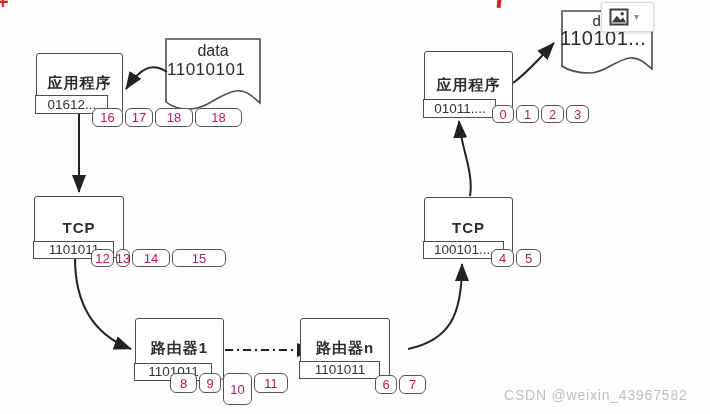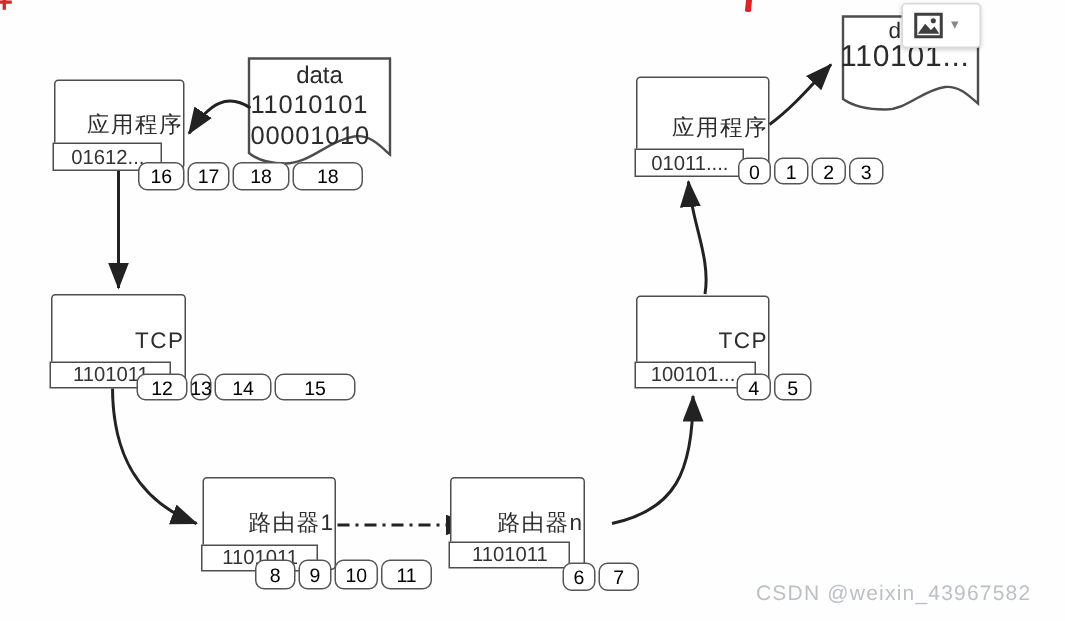--- a/index.html
+++ b/index.html
@@ -2,29 +2,29 @@
 <html><head>
 <meta charset="utf-8">
 <style>
   html,body{margin:0;padding:0;background:#fff;}
   .canvas{position:relative;width:710px;height:414px;overflow:hidden;background:#fefefe;
           font-family:"Liberation Sans","DejaVu Sans",sans-serif;}
   svg.wires{position:absolute;left:0;top:0;z-index:1;pointer-events:none;}
 
   .node{position:absolute;background:#fff;border:1.6px solid #4d4d4d;border-radius:3px;
         box-sizing:border-box;z-index:2;}
-  .node-label{position:absolute;left:0;width:100%;text-align:right;font-weight:normal;
+  .node-label{position:absolute;left:0;width:100%;text-align:center;font-weight:bold;
         color:#2d2d2d;font-size:15px;letter-spacing:1px;white-space:nowrap;}
   .buffer{position:absolute;left:-1.6px;bottom:-1.6px;background:#fff;border:1.6px solid #4d4d4d;
         box-sizing:border-box;display:flex;align-items:center;justify-content:center;
         font-size:13.5px;color:#333;z-index:2;white-space:nowrap;}
 
   .packets{position:absolute;display:flex;gap:2px;z-index:3;}
   .pkt{background:#fff;border:1.6px solid #555;border-radius:6px;box-sizing:border-box;
-        display:flex;align-items:center;justify-content:center;font-size:13px;color:#000000;}
+        display:flex;align-items:center;justify-content:center;font-size:13px;color:#be185d;}
 
   .doc-text{position:absolute;z-index:2;pointer-events:none;color:#2b2b2b;}
   .doc-title{position:absolute;left:0;width:100%;text-align:center;font-size:16px;}
   .doc-line{position:absolute;left:1px;width:100%;font-size:17px;letter-spacing:.5px;}
 
   .toolbar{position:absolute;left:601px;top:2px;width:53px;height:30px;background:#fff;
         border:1px solid #d9d9d9;border-radius:3px;box-shadow:0 1px 3px rgba(0,0,0,.18);
         display:flex;align-items:center;padding-left:7px;box-sizing:border-box;z-index:5;cursor:pointer;}
   .caret{font-size:10px;color:#8a8a8a;margin-left:5px;line-height:1;}
 
@@ -55,21 +55,20 @@
     <path d="M75,258 C75,303 92,334 131,349" fill="none" stroke="#222" stroke-width="2" marker-end="url(#ah)"></path>
     <path d="M225,350 L314,350" fill="none" stroke="#222" stroke-width="2" stroke-dasharray="8 4 2 4" marker-end="url(#ah)"></path>
     <path d="M408,349 C450,340 462,315 462,264" fill="none" stroke="#222" stroke-width="2" marker-end="url(#ah)"></path>
     <path d="M470,196 C474,172 461,148 459,121" fill="none" stroke="#222" stroke-width="2" marker-end="url(#ah)"></path>
     <path d="M513,83 C528,72 540,58 554,43" fill="none" stroke="#222" stroke-width="2" marker-end="url(#ah)"></path>
   </svg>
 
   <div class="doc-text" style="left:166px;top:38px;width:94px;height:76px">
     <div class="doc-title" style="top:4px">data</div>
     <div class="doc-line" style="top:22px">11010101</div>
-    <div class="doc-line" style="top:43px">00001010</div>
   </div>
 
   <div class="doc-text" style="left:562px;top:10px;width:90px;height:67px">
     <div class="doc-title" style="top:2px;font-size:15px">data</div>
     <div class="doc-line" style="top:17px;font-size:20px;left:-2px">110101...</div>
   </div>
 
   <div class="node" style="left:36px;top:53px;width:87px;height:60px">
     <div class="node-label" style="top:20px">应用程序</div>
     <div class="buffer" style="width:73px;height:19px">01612...</div>
@@ -79,34 +78,34 @@
     <span class="pkt" style="width:28px;height:19px">17</span>
     <span class="pkt" style="width:38px;height:19px">18</span>
     <span class="pkt" style="width:47px;height:19px">18</span>
   </div>
 
   <div class="node" style="left:34px;top:196px;width:90px;height:62px">
     <div class="node-label" style="top:22px">TCP</div>
     <div class="buffer" style="width:81px;height:18px">1101011</div>
   </div>
   <div class="packets" style="left:91px;top:249px">
-    <span class="pkt" style="width:34px;height:18px">12</span>
+    <span class="pkt" style="width:23px;height:18px">12</span>
     <span class="pkt" style="width:14px;height:18px">13</span>
     <span class="pkt" style="width:38px;height:18px">14</span>
     <span class="pkt" style="width:54px;height:18px">15</span>
   </div>
 
   <div class="node" style="left:135px;top:318px;width:89px;height:62px">
     <div class="node-label" style="top:20px">路由器1</div>
     <div class="buffer" style="width:78px;height:18px">1101011</div>
   </div>
   <div class="packets" style="left:170px;top:373px">
     <span class="pkt" style="width:27px;height:20px">8</span>
     <span class="pkt" style="width:22px;height:20px">9</span>
-    <span class="pkt" style="width:29px;height:20px">10</span>
+    <span class="pkt" style="width:29px;height:32px">10</span>
     <span class="pkt" style="width:34px;height:20px">11</span>
   </div>
 
   <div class="node" style="left:300px;top:318px;width:90px;height:60px">
     <div class="node-label" style="top:20px">路由器n</div>
     <div class="buffer" style="width:81px;height:18px">1101011</div>
   </div>
   <div class="packets" style="left:375px;top:375px">
     <span class="pkt" style="width:22px;height:19px">6</span>
     <span class="pkt" style="width:27px;height:19px">7</span>

